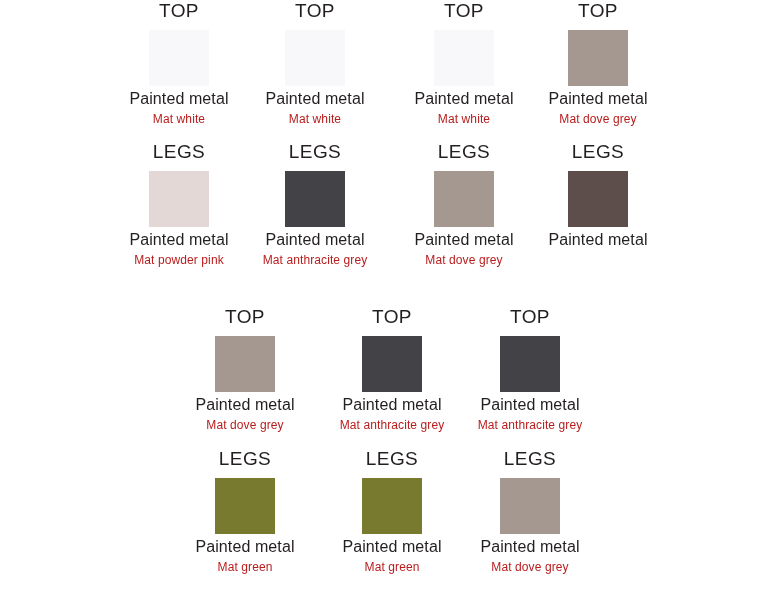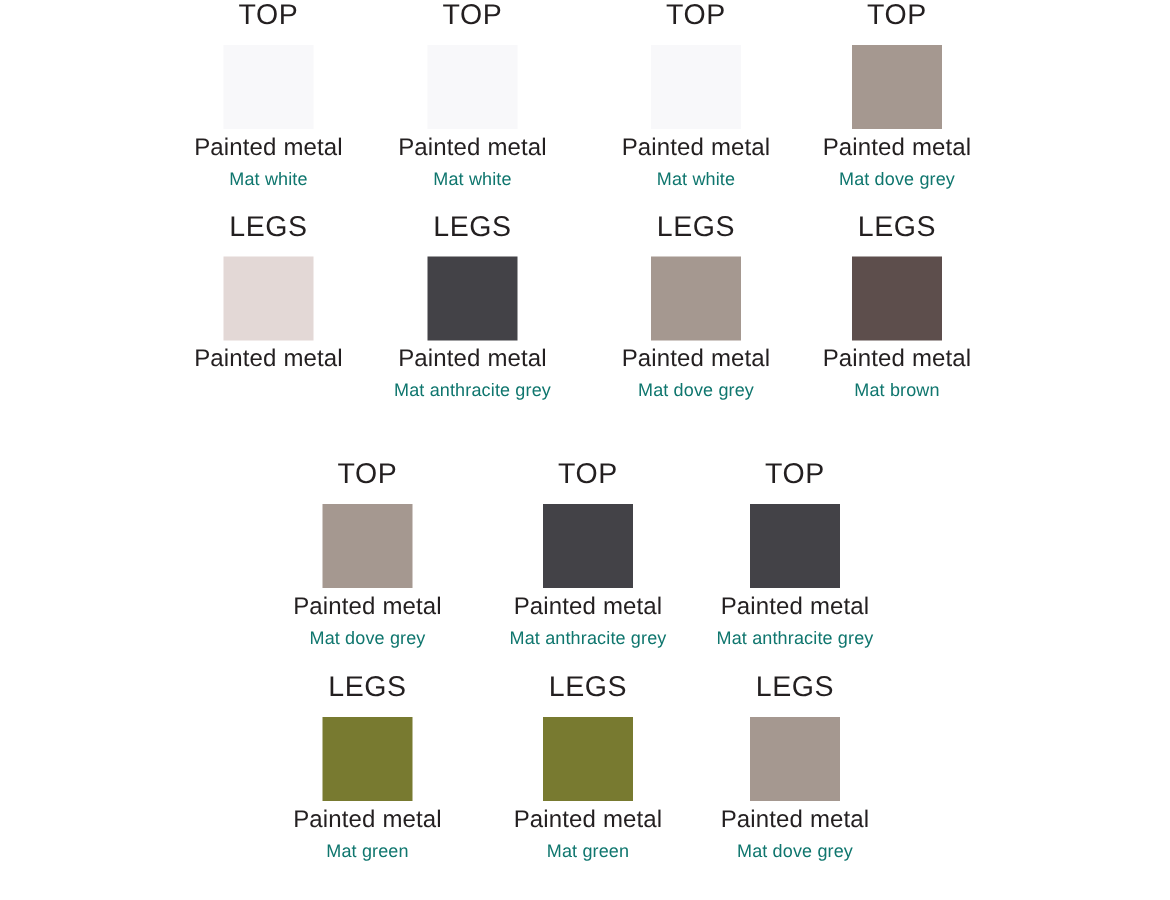--- a/index.html
+++ b/index.html
@@ -69,21 +69,21 @@
     font-size: 16px;
     line-height: 13px;
     color: #231f20;
     margin: 6px 0 0 0;
     letter-spacing: 0.1px;
   }
 
   .swatch-finish {
     font-size: 12px;
     line-height: 15px;
-    color: #0f766e;
+    color: #b91c1c;
     margin: 7px 0 0 0;
     letter-spacing: 0.1px;
   }
 </style>
 </head>
 <body>
 
 <div class="swatch-board">
 
   <div class="swatch-group" id="group-1">
@@ -111,38 +111,38 @@
           <div class="swatch-chip" style="background: rgb(165, 152, 144);"></div>
           <div class="swatch-material">Painted metal</div>
           <div class="swatch-finish">Mat dove grey</div>
         </div>
       </div>
     <div class="swatch-row row-2">
         <div class="swatch-cell" style="left: 179px;">
           <div class="swatch-heading">LEGS</div>
           <div class="swatch-chip" style="background: rgb(227, 216, 214);"></div>
           <div class="swatch-material">Painted metal</div>
+          <div class="swatch-finish">Mat powder pink</div>
         </div>
         <div class="swatch-cell" style="left: 315px;">
           <div class="swatch-heading">LEGS</div>
           <div class="swatch-chip" style="background: rgb(67, 66, 71);"></div>
           <div class="swatch-material">Painted metal</div>
           <div class="swatch-finish">Mat anthracite grey</div>
         </div>
         <div class="swatch-cell" style="left: 464px;">
           <div class="swatch-heading">LEGS</div>
           <div class="swatch-chip" style="background: rgb(165, 152, 144);"></div>
           <div class="swatch-material">Painted metal</div>
           <div class="swatch-finish">Mat dove grey</div>
         </div>
         <div class="swatch-cell" style="left: 598px;">
           <div class="swatch-heading">LEGS</div>
           <div class="swatch-chip" style="background: rgb(93, 78, 76);"></div>
           <div class="swatch-material">Painted metal</div>
-          <div class="swatch-finish">Mat brown</div>
         </div>
       </div>
   </div>
 
   <div class="swatch-group" id="group-2">
     <div class="swatch-row row-1">
         <div class="swatch-cell" style="left: 245px;">
           <div class="swatch-heading">TOP</div>
           <div class="swatch-chip" style="background: rgb(165, 152, 144);"></div>
           <div class="swatch-material">Painted metal</div>

